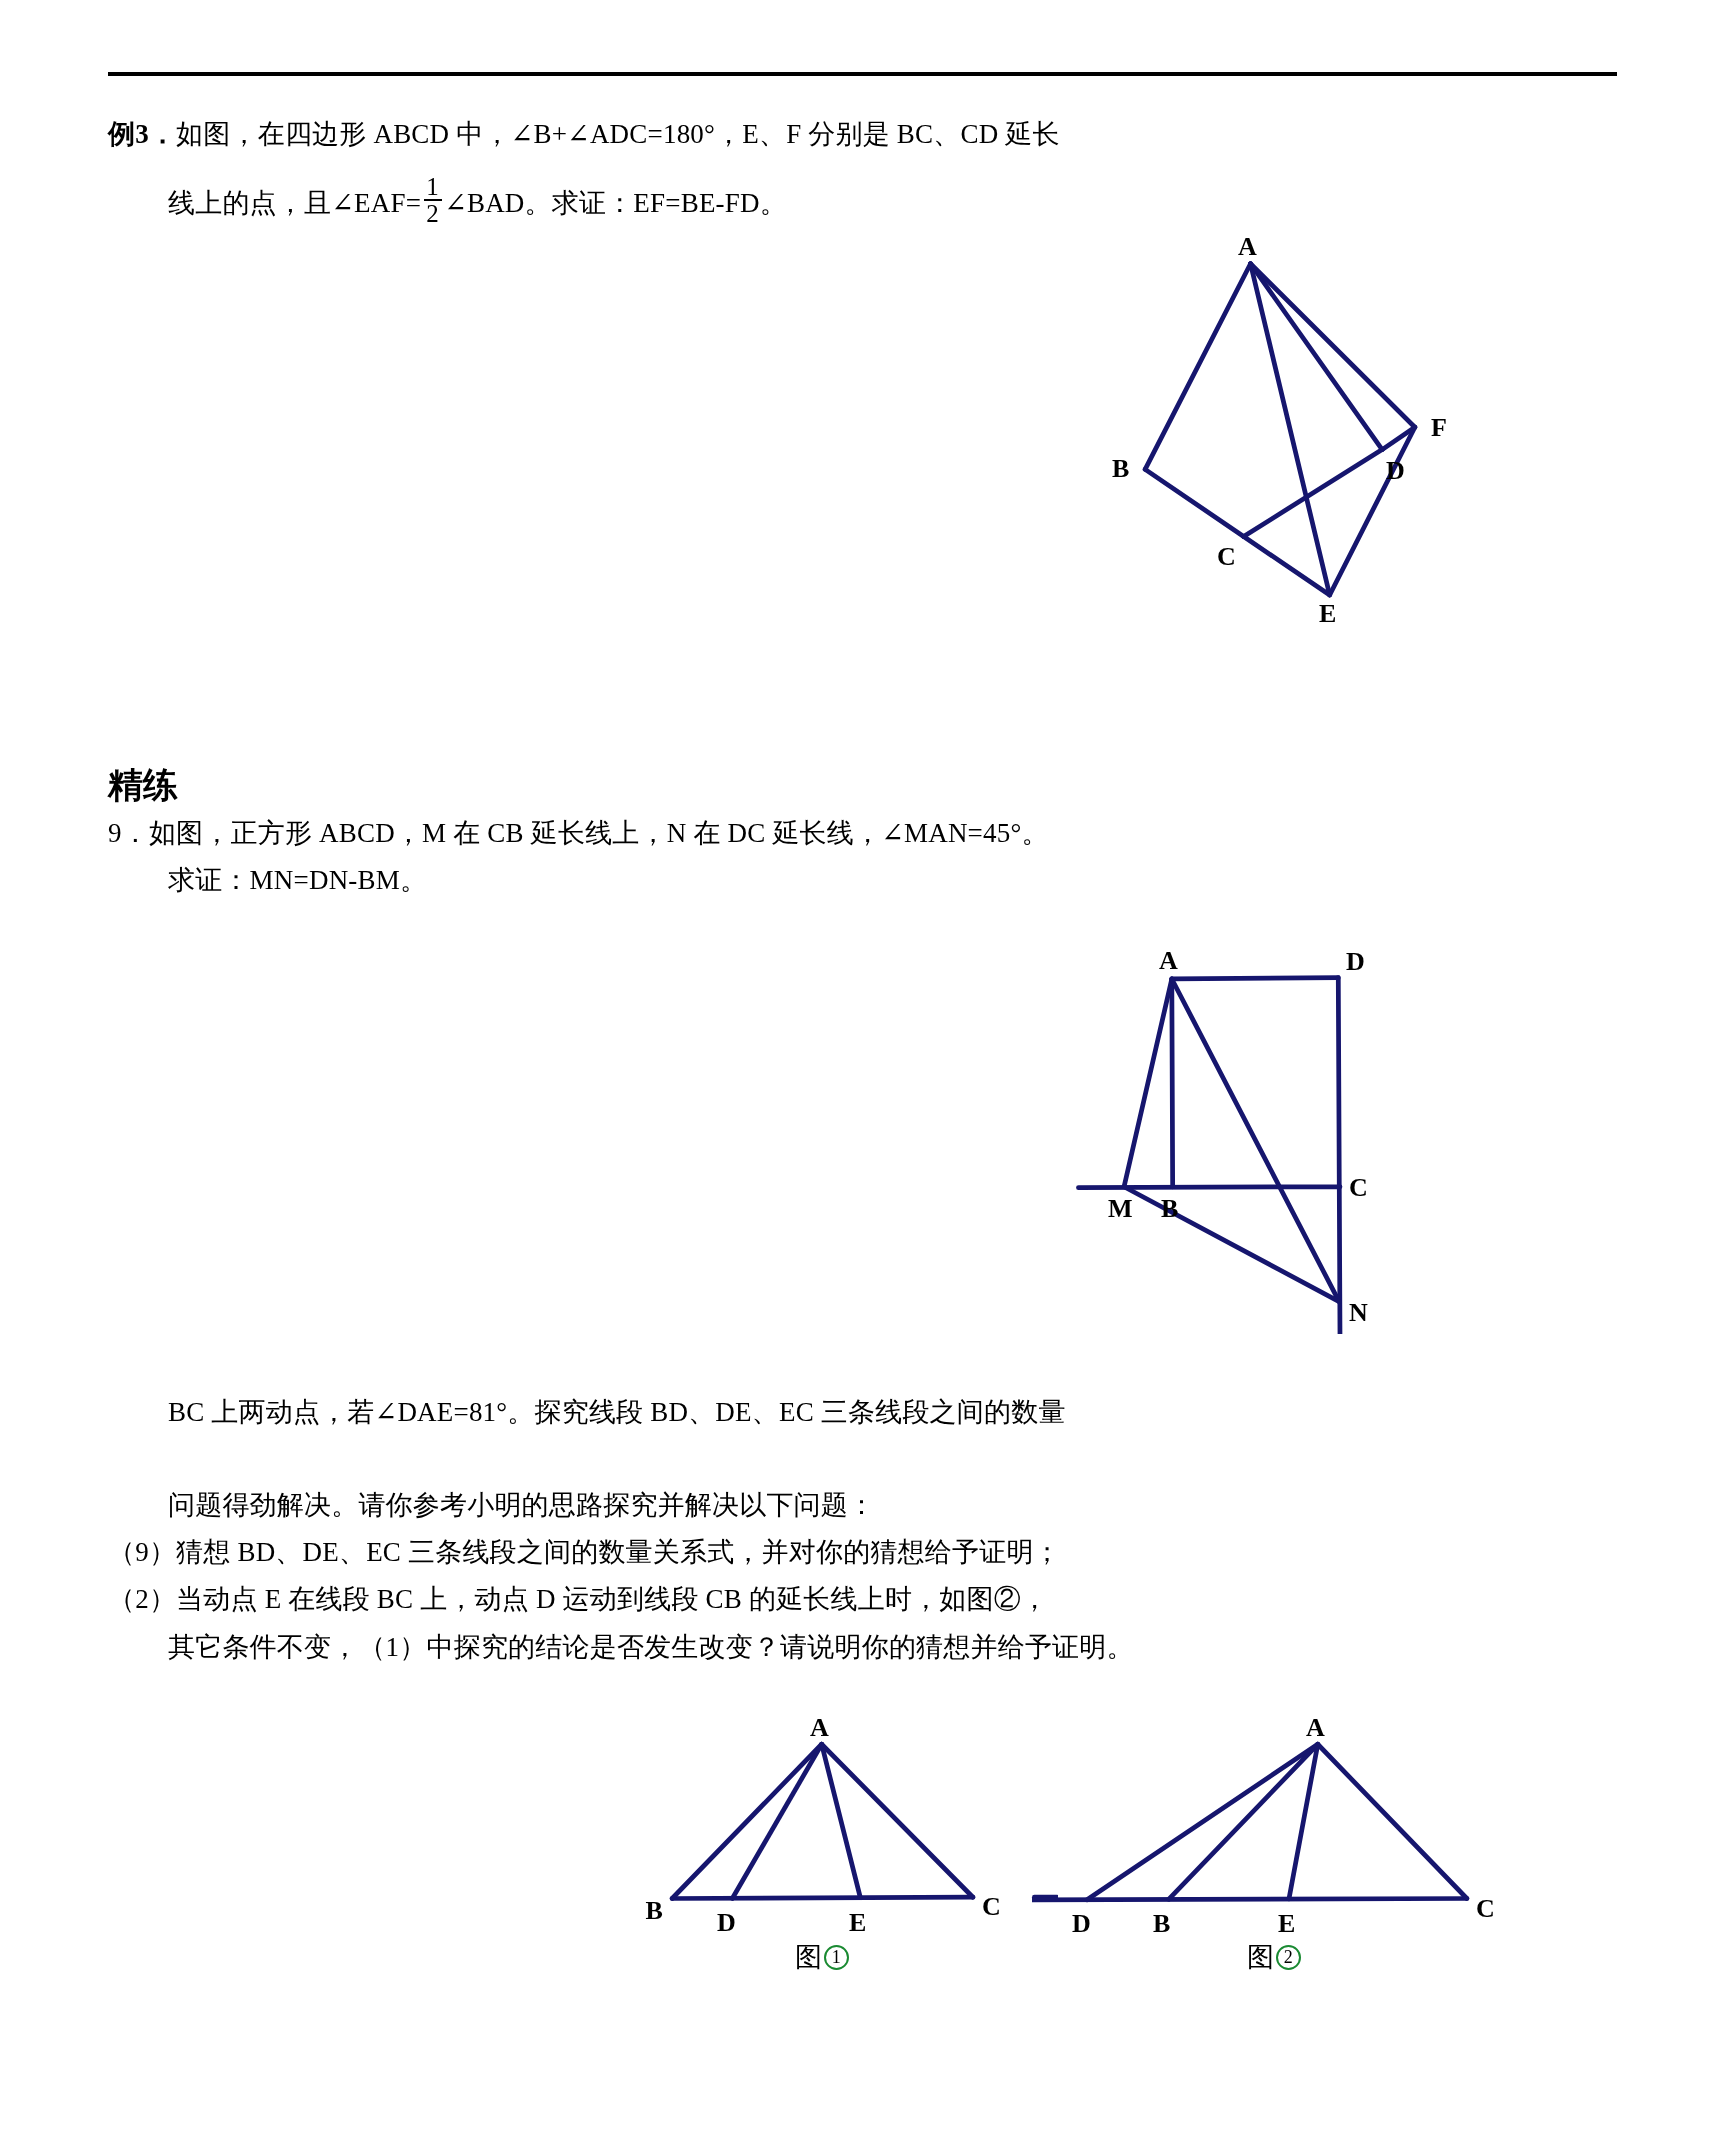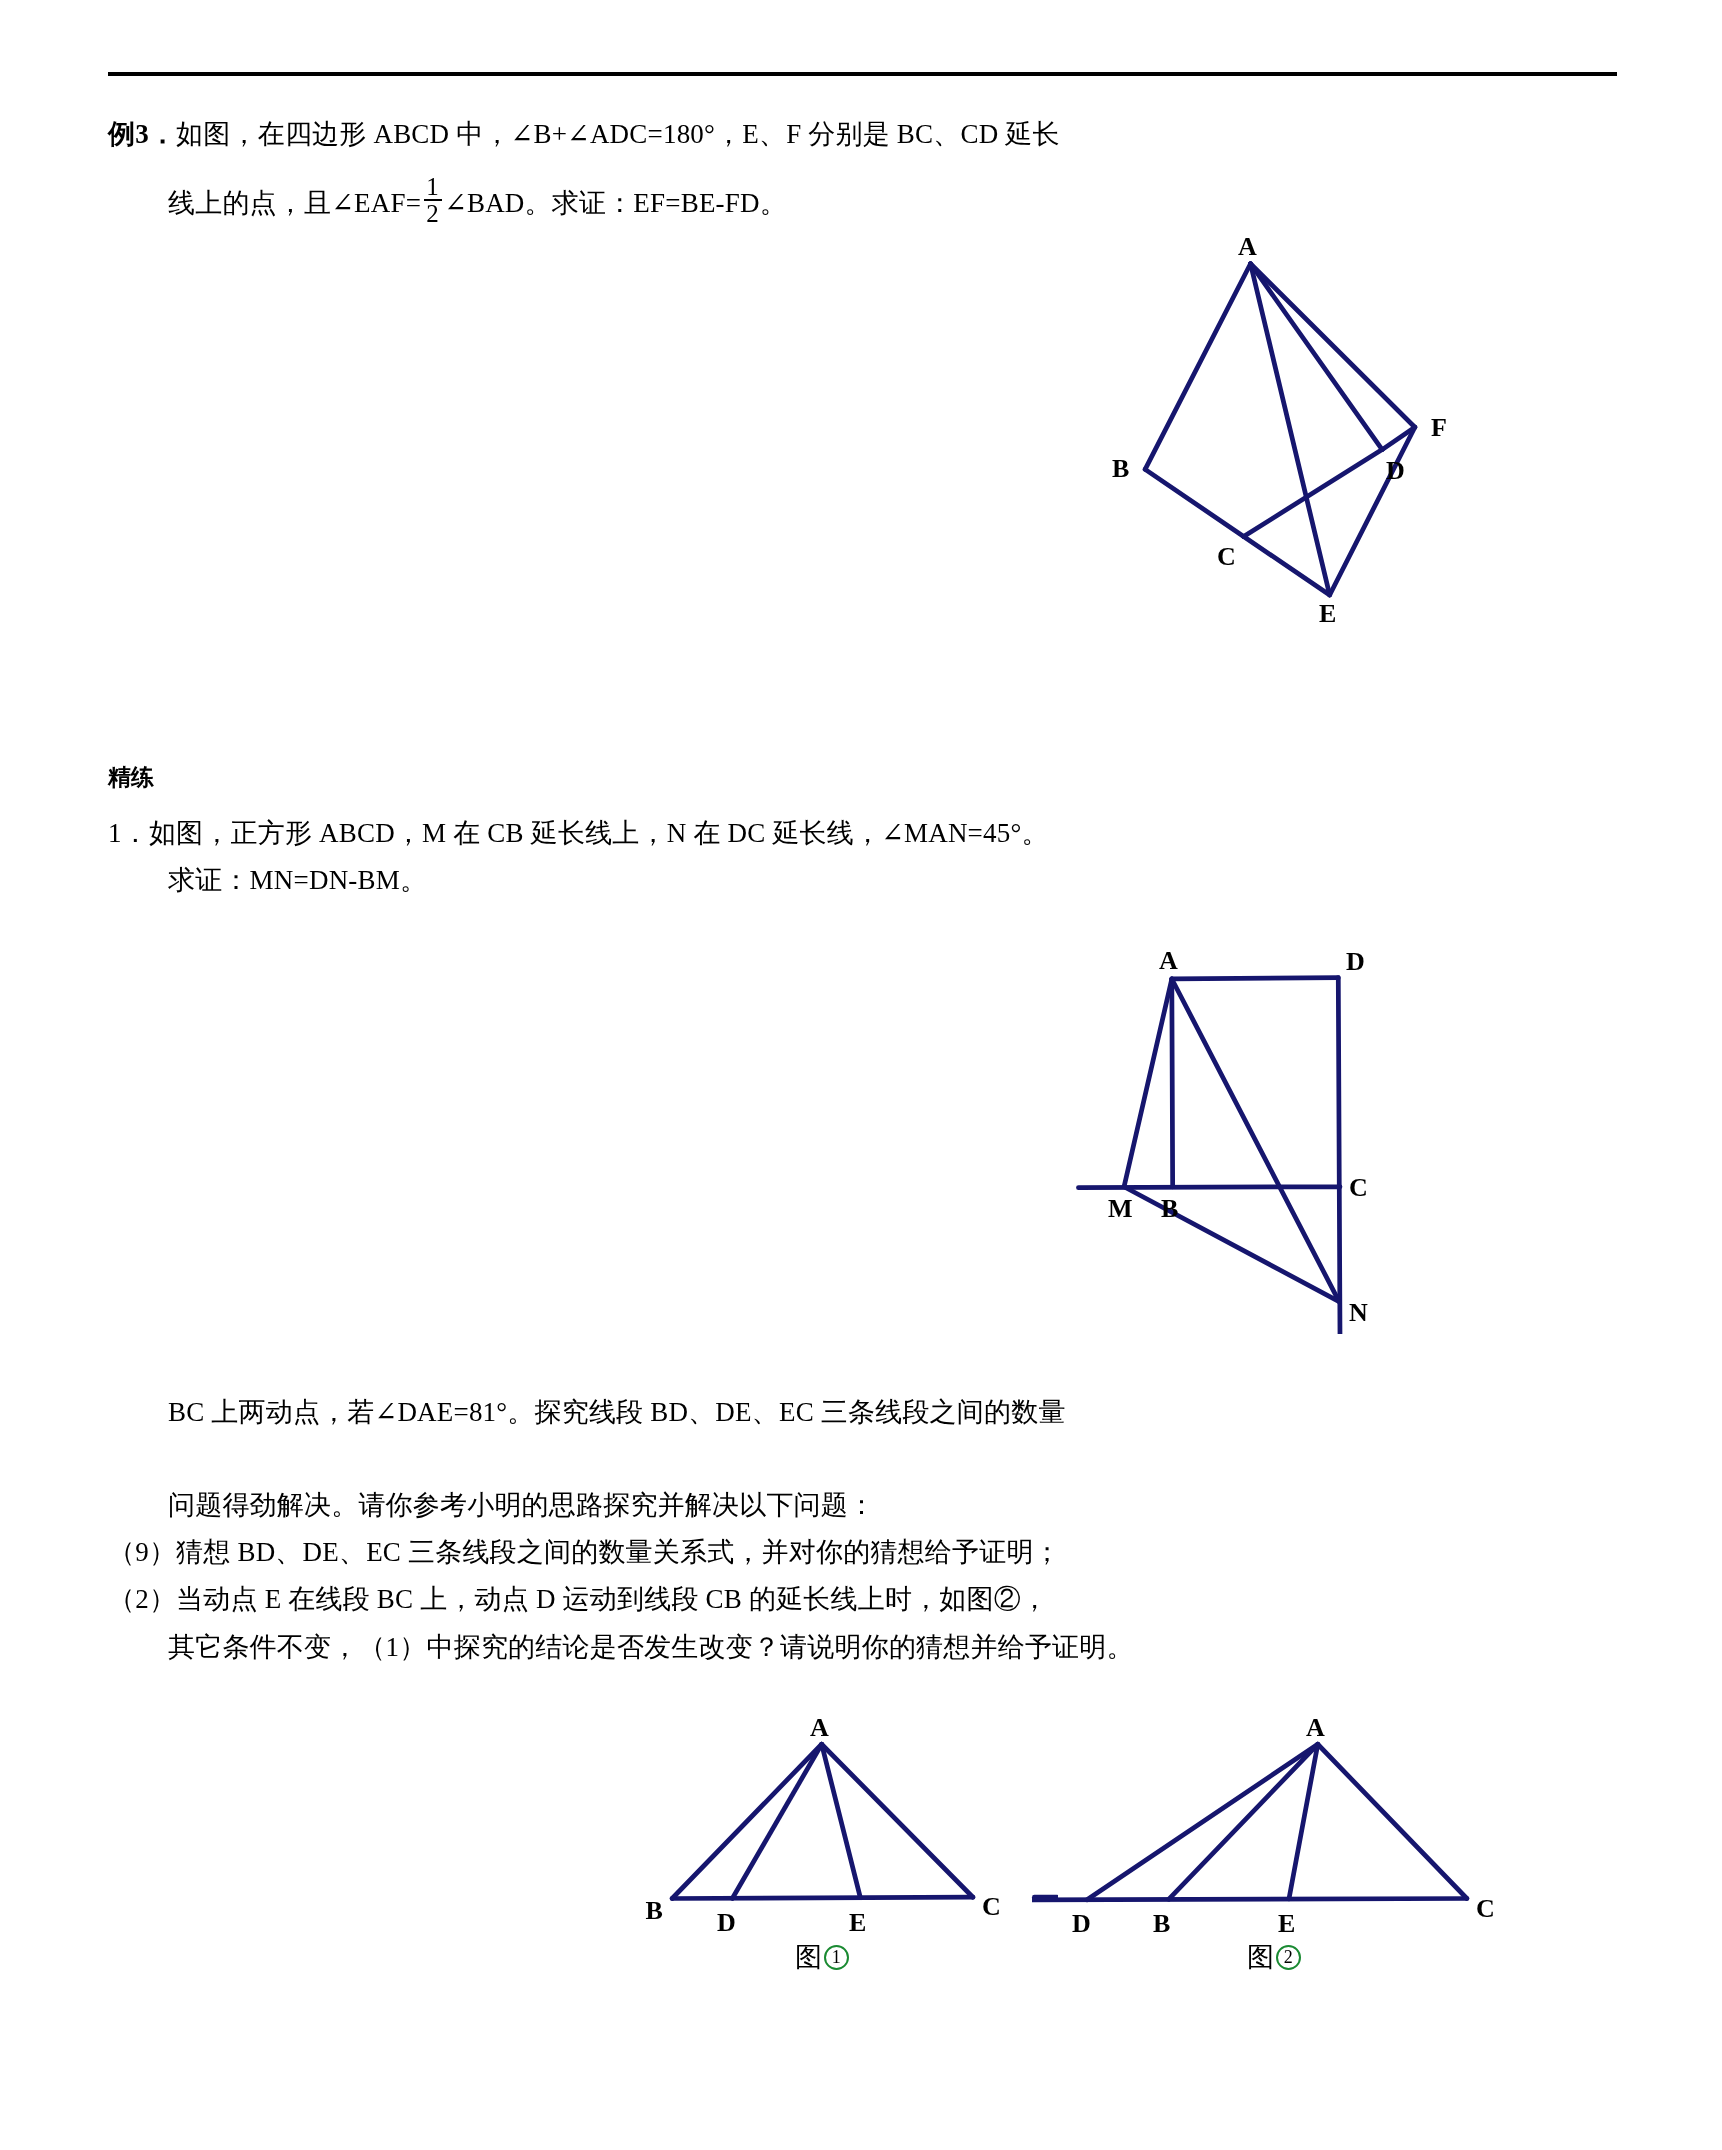--- a/index.html
+++ b/index.html
@@ -39,21 +39,21 @@
     font-size: 27px;
     line-height: 1.0;
     letter-spacing: 0.2px;
     white-space: nowrap;
     font-family: "Liberation Serif", "DejaVu Serif", serif;
   }
   .bold { font-weight: bold; }
 
   .heading {
     position: absolute;
-    font-size: 23px;
+    font-size: 35px;
     font-weight: bold;
     white-space: nowrap;
     font-family: "Liberation Serif", "DejaVu Serif", serif;
   }
 
   
   .frac {
     display: inline-block;
     vertical-align: -0.42em;
     text-align: center;
@@ -161,21 +161,21 @@
     <div class="fig-label" style="left:163px; top:7.7px;">A</div>
     <div class="fig-label" style="left:37px;  top:230px;">B</div>
     <div class="fig-label" style="left:142px; top:318px;">C</div>
     <div class="fig-label" style="left:311px; top:232px;">D</div>
     <div class="fig-label" style="left:244px; top:375px;">E</div>
     <div class="fig-label" style="left:356px; top:189px;">F</div>
   </div>
 
   <div class="heading" style="left:108px; top:762px;">精练</div>
 
-  <div class="txt" style="left:108px; top:820px;">1．如图，正方形 ABCD，M 在 CB 延长线上，N 在 DC 延长线，∠MAN=45°。</div>
+  <div class="txt" style="left:108px; top:820px;">9．如图，正方形 ABCD，M 在 CB 延长线上，N 在 DC 延长线，∠MAN=45°。</div>
   <div class="txt" style="left:168px; top:867px;">求证：MN=DN-BM。</div>
 
   <div class="figure" style="left:1032px; top:938px; width:499px; height:396px;">
     <svg width="499" height="396" viewBox="0 0 1160 920" xmlns="http://www.w3.org/2000/svg">
       <g stroke="#16166e" stroke-width="11" fill="none" stroke-linecap="round" stroke-linejoin="round">
 
         <line x1="325" y1="95" x2="712" y2="92"></line>
 
         <line x1="712" y1="92" x2="716" y2="930"></line>
 

